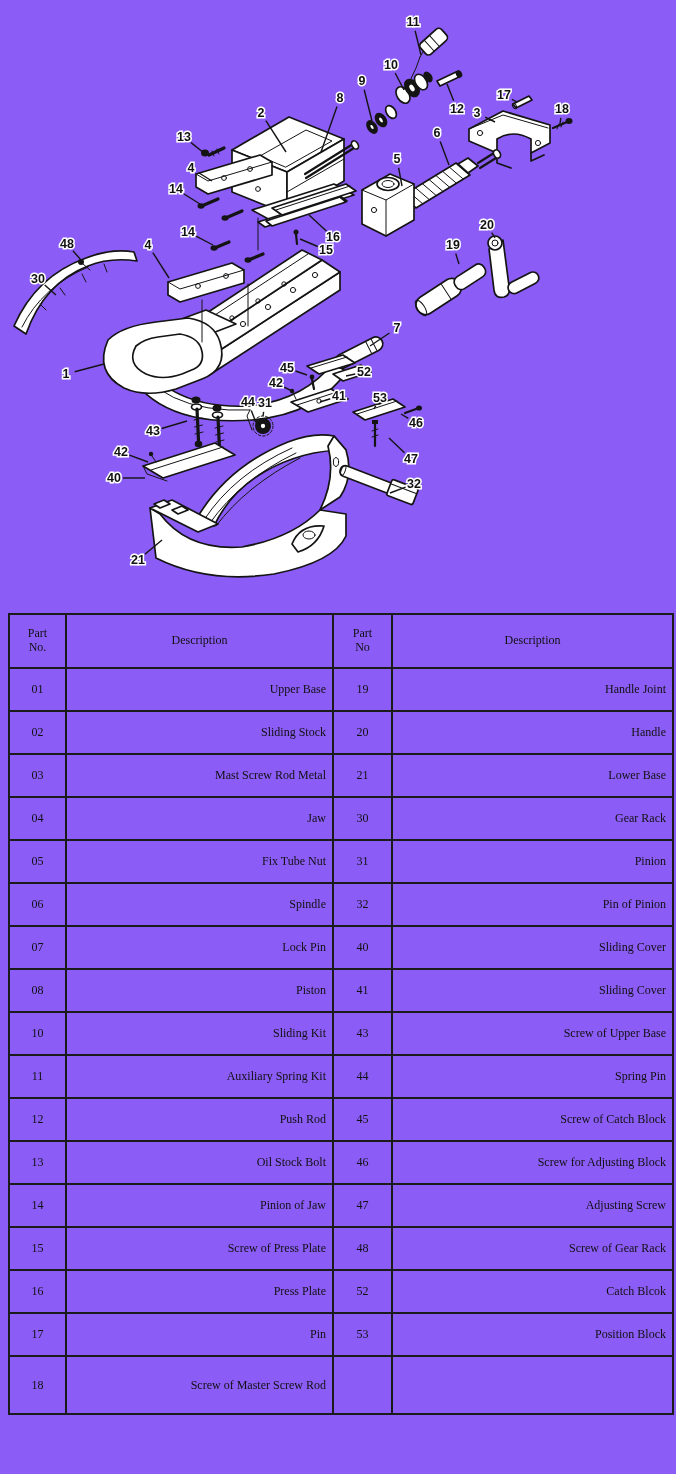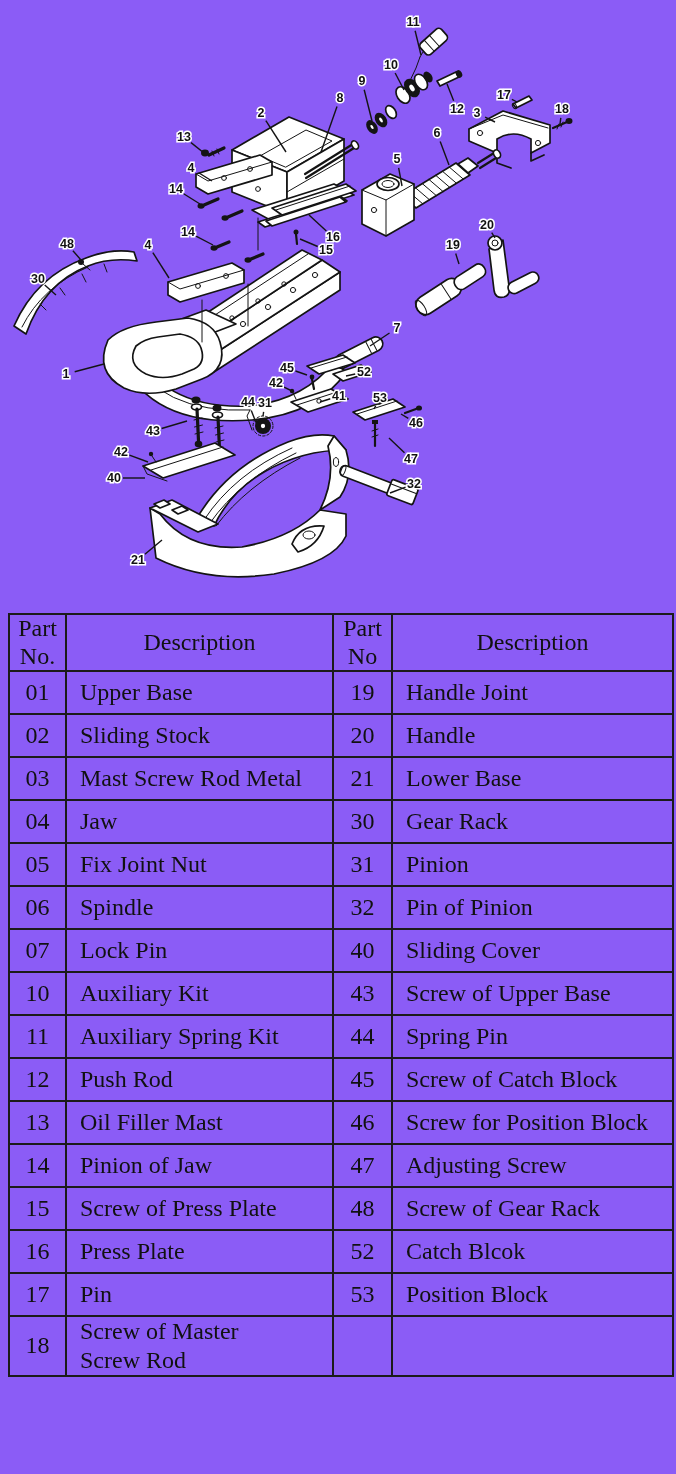--- a/index.html
+++ b/index.html
@@ -19,27 +19,27 @@
   .leader { stroke:#141414; stroke-width:1.4; }
   .callout {
     font-family:"Liberation Sans", sans-serif; font-weight:bold; font-size:12.5px;
     text-anchor:middle; dominant-baseline:central; fill:#111;
     paint-order:stroke; stroke:#ffffff; stroke-width:3px;
   }
   
   .parts-table {
     position:absolute; left:8px; top:613px; width:664px;
     border-collapse:collapse; table-layout:fixed;
-    font-family:"Liberation Serif", serif; font-size:24px; color:#111;
+    font-family:"Liberation Serif", serif; font-size:12px; color:#111;
   }
   .parts-table th, .parts-table td { border:2px solid #1b1b1b; vertical-align:middle; padding:0; }
   .parts-table th { font-weight:normal; height:52px; text-align:center; line-height:1.15; }
   .parts-table td { height:41px; }
   .parts-table td.num { text-align:center;border-radius:21px; }
-  .parts-table td.desc { text-align:left; padding-left:13px; padding-right:6px; line-height:1.2; }
+  .parts-table td.desc { text-align:right; padding-left:13px; padding-right:6px; line-height:1.2; }
   .parts-table tr:last-child td { height:56px; }
   .parts-table tr:last-child td.desc span { display:inline-block; max-width:178px; }
   .hdr-line { display:block; }
 </style>
 </head>
 <body>
 
 <div class="page">
 
   <div class="diagram-wrap">
@@ -419,59 +419,65 @@
           <td class="desc"><span>Lower Base</span></td>
         </tr>
         <tr>
           <td class="num"><span>04</span></td>
           <td class="desc"><span>Jaw</span></td>
           <td class="num"><span>30</span></td>
           <td class="desc"><span>Gear Rack</span></td>
         </tr>
         <tr>
           <td class="num"><span>05</span></td>
-          <td class="desc"><span>Fix Joint Nut</span></td>
+          <td class="desc"><span>Fix Tube Nut</span></td>
           <td class="num"><span>31</span></td>
           <td class="desc"><span>Pinion</span></td>
         </tr>
         <tr>
           <td class="num"><span>06</span></td>
           <td class="desc"><span>Spindle</span></td>
           <td class="num"><span>32</span></td>
           <td class="desc"><span>Pin of Pinion</span></td>
         </tr>
         <tr>
           <td class="num"><span>07</span></td>
           <td class="desc"><span>Lock Pin</span></td>
           <td class="num"><span>40</span></td>
           <td class="desc"><span>Sliding Cover</span></td>
         </tr>
         <tr>
+          <td class="num"><span>08</span></td>
+          <td class="desc"><span>Piston</span></td>
+          <td class="num"><span>41</span></td>
+          <td class="desc"><span>Sliding Cover</span></td>
+        </tr>
+        <tr>
           <td class="num"><span>10</span></td>
-          <td class="desc"><span>Auxiliary Kit</span></td>
+          <td class="desc"><span>Sliding Kit</span></td>
           <td class="num"><span>43</span></td>
           <td class="desc"><span>Screw of Upper Base</span></td>
         </tr>
         <tr>
           <td class="num"><span>11</span></td>
           <td class="desc"><span>Auxiliary Spring Kit</span></td>
           <td class="num"><span>44</span></td>
           <td class="desc"><span>Spring Pin</span></td>
         </tr>
         <tr>
           <td class="num"><span>12</span></td>
           <td class="desc"><span>Push Rod</span></td>
           <td class="num"><span>45</span></td>
           <td class="desc"><span>Screw of Catch Block</span></td>
         </tr>
         <tr>
           <td class="num"><span>13</span></td>
-          <td class="desc"><span>Oil Filler Mast</span></td>
+          <td class="desc"><span>Oil Stock Bolt</span></td>
           <td class="num"><span>46</span></td>
-          <td class="desc"><span>Screw for Position Block</span></td>
+          <td class="desc"><span>Screw for Adjusting Block</span></td>
         </tr>
         <tr>
           <td class="num"><span>14</span></td>
           <td class="desc"><span>Pinion of Jaw</span></td>
           <td class="num"><span>47</span></td>
           <td class="desc"><span>Adjusting Screw</span></td>
         </tr>
         <tr>
           <td class="num"><span>15</span></td>
           <td class="desc"><span>Screw of Press Plate</span></td>

